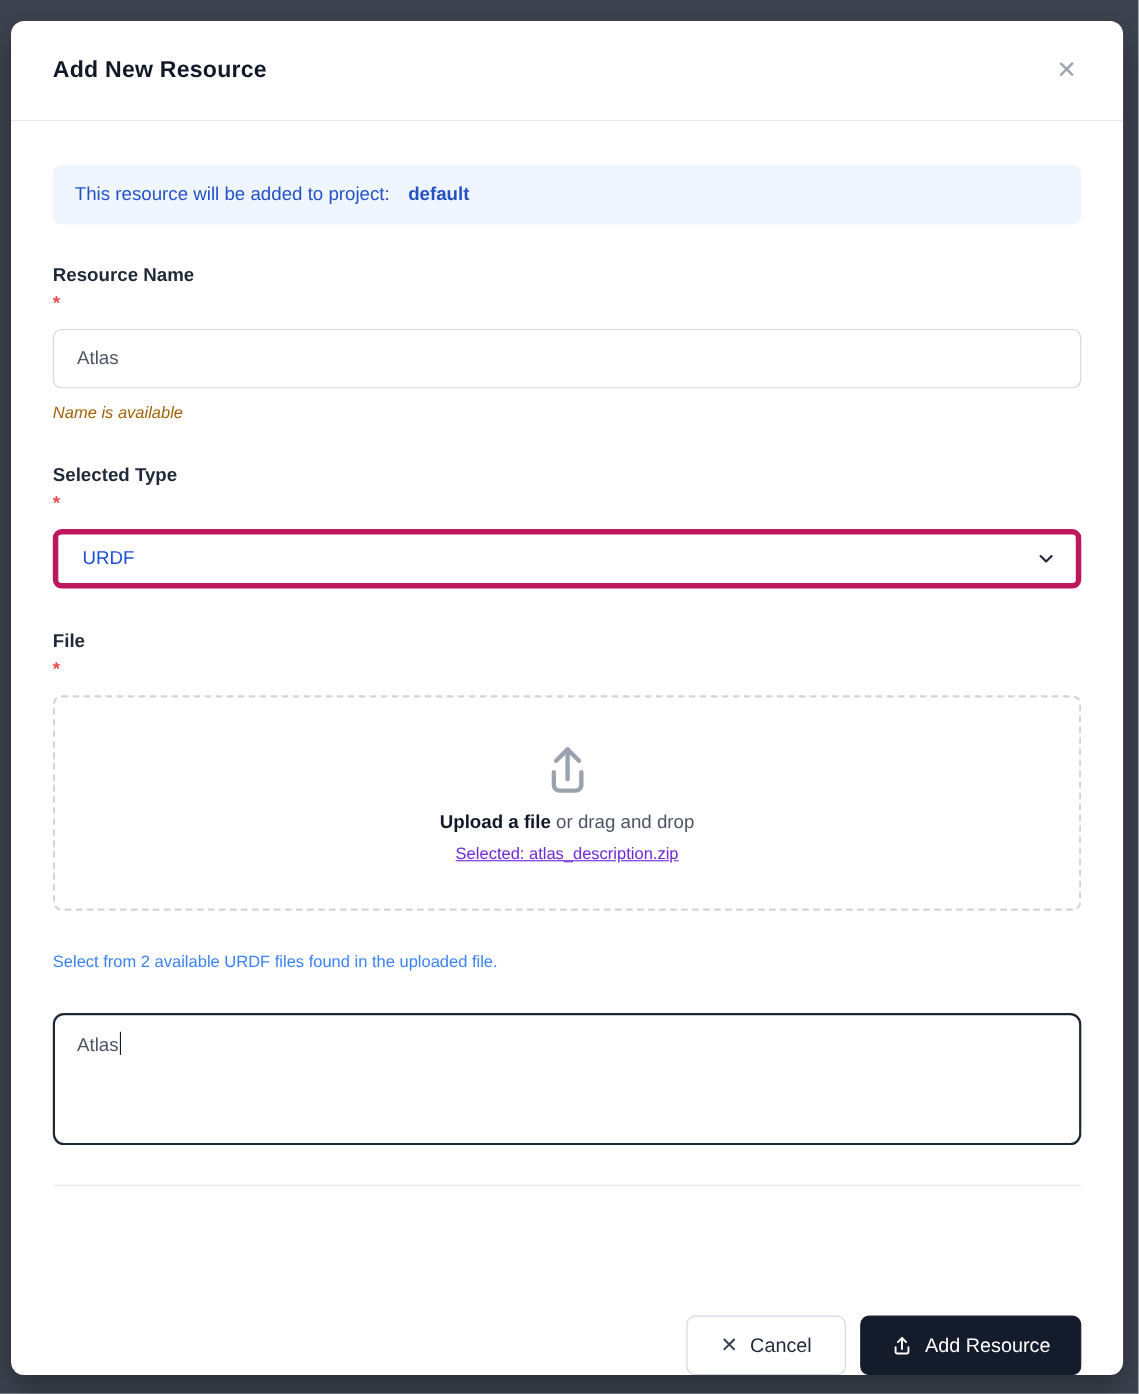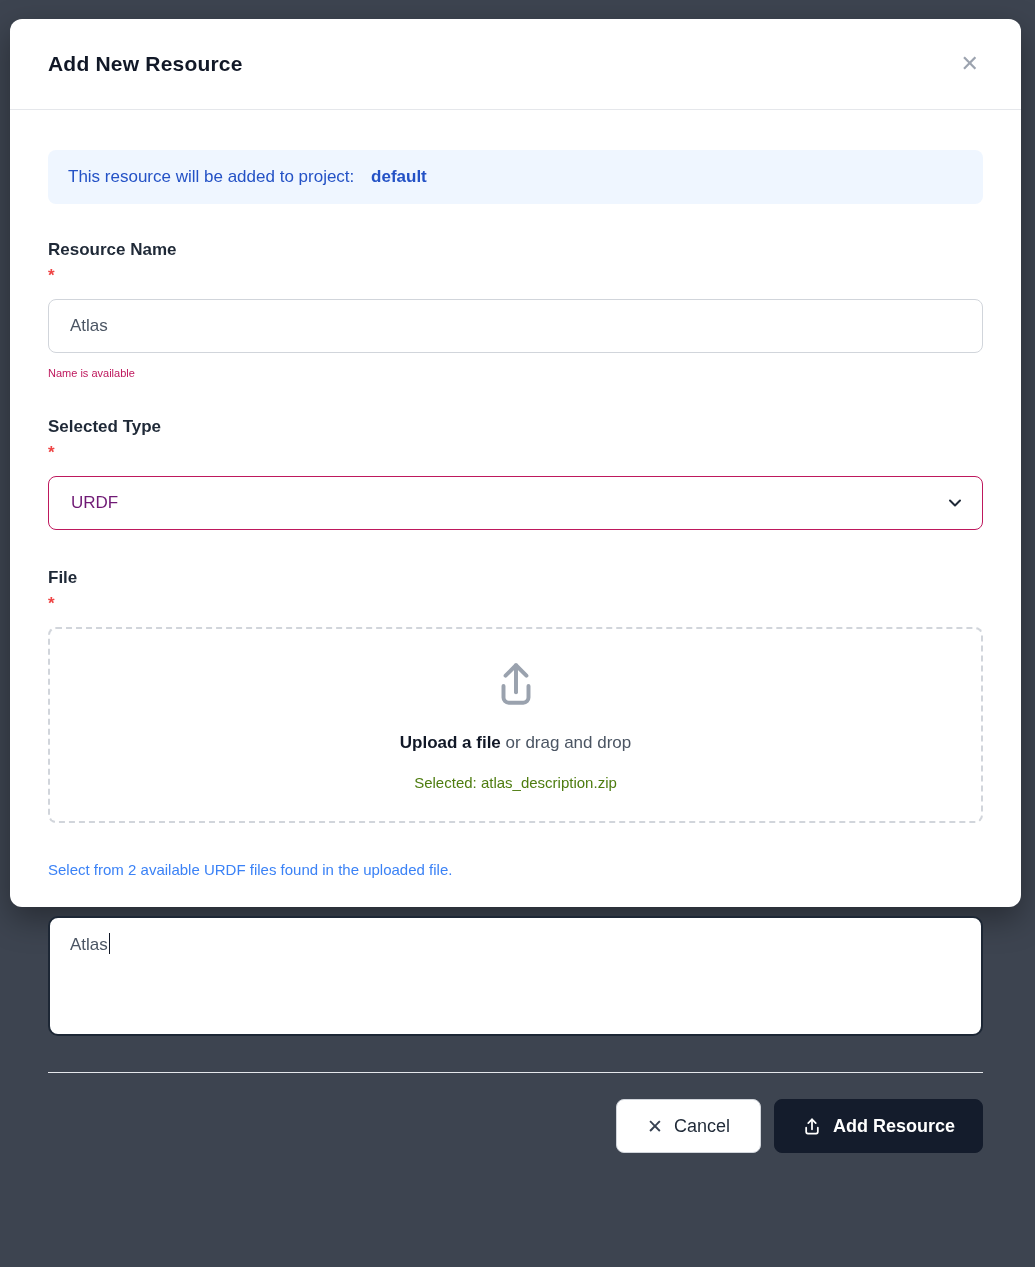--- a/index.html
+++ b/index.html
@@ -6,21 +6,21 @@
   html, body { width: 1035px; height: 1267px; }
   body {
     background: #3d4450;
     font-family: "Liberation Sans", sans-serif;
     position: relative;
     overflow: hidden;
   }
   .modal {
     position: absolute;
     left: 10px; top: 19px;
-    width: 1011px; height: 888px;
+    width: 1011px; height: 1231px;
     background: #ffffff;
     border-radius: 12px;
     box-shadow: 0 12px 32px rgba(0,0,0,0.35);
     display: flex;
     flex-direction: column;
   }
   .modal-header {
     height: 91px;
     padding: 0 38px;
     display: flex;
@@ -78,33 +78,34 @@
     border-radius: 8px;
     padding: 0 21px;
     font-size: 17px;
     color: #4b5563;
     font-family: "Liberation Sans", sans-serif;
     outline: none;
     background: #fff;
   }
   .success-msg {
     margin-top: 14px;
-    font-size: 11px;
-    color: #be185d;
+    font-size: 15px;
+    color: #a16207;
+    font-style: italic;
   }
   .select-box {
     position: relative;
     height: 54px;
-    border: 1px solid #be185d;
+    border: 5px solid #be185d;
     border-radius: 8px;
     display: flex;
     align-items: center;
     padding: 0 44px 0 22px;
     font-size: 17px;
-    color: #701a75;
+    color: #1d4ed8;
     background: #fff;
     cursor: pointer;
   }
   .select-box .chev {
     position: absolute;
     right: 17px;
     top: 50%;
     transform: translateY(-50%);
     width: 20px; height: 20px;
     color: #1f2937;
@@ -117,36 +118,36 @@
   .dropzone {
     border: 2px dashed #d1d5db;
     border-radius: 8px;
     height: 196px;
     display: flex;
     flex-direction: column;
     align-items: center;
     justify-content: center;
     cursor: pointer;
     background: #fff;
-    gap: 11px;
   }
   .upload-icon-big {
     width: 50px; height: 50px;
     color: #9aa2ae;
   }
   .upload-line {
     margin-top: 13px;
     font-size: 17px;
     color: #4b5563;
   }
   .upload-line b { color: #111827; font-weight: 700; }
   .selected-line {
     margin-top: 10px;
     font-size: 15px;
-    color: #4d7c0f;
+    color: #6d28d9;
+    text-decoration: underline;
   }
   .textarea-box {
     height: 120px;
     border: 2px solid #1d2735;
     border-radius: 10px;
     padding: 15px 20px;
     font-size: 17px;
     color: #4b5563;
     background: #fff;
     cursor: text;
@@ -187,21 +188,21 @@
     color: #1f2937;
     padding: 0 30px;
     font-weight: 400;
   }
   .btn-cancel .x-glyph { font-size: 19px; color: #374151; }
   .btn-primary {
     background: #141c2c;
     border: 1px solid #141c2c;
     color: #ffffff;
     padding: 0 27px;
-    font-weight: 700;
+    font-weight: 400;
   }
   .btn-icon { width: 20px; height: 20px; }
 </style>
 </head>
 <body>
 
 <div class="modal">
 
   <div class="modal-header">
     <div class="modal-title">Add New Resource</div>

